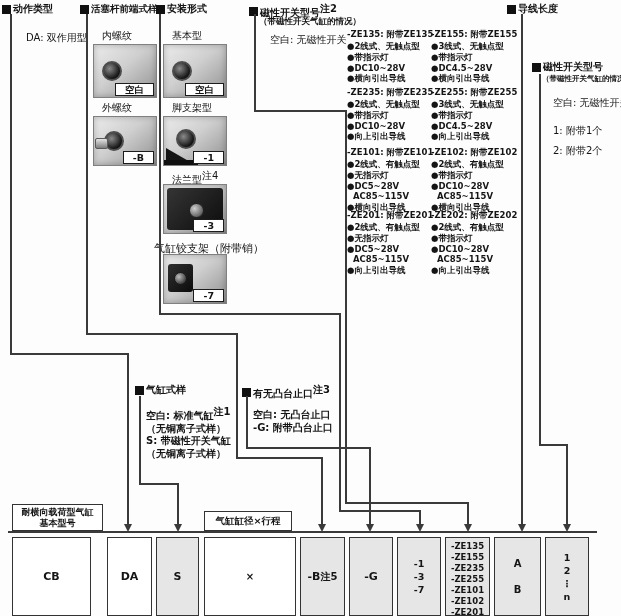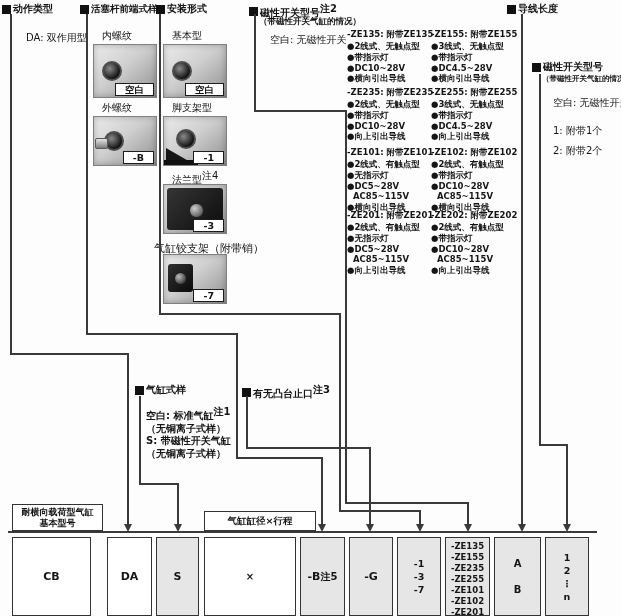--- a/index.html
+++ b/index.html
@@ -182,20 +182,24 @@
     <div><span>空白: 标准气缸</span><sup>注1</sup></div>
     <div>（无铜离子式样）</div>
     <div>S: 带磁性开关气缸</div>
     <div>（无铜离子式样）</div>
   </div>
 
   <div class="sec" style="left:242px;top:384px">
     <span class="mk"></span>
     <span><span>有无凸台止口</span><sup>注3</sup></span>
   </div>
+  <div class="abs" style="left:253px;top:408px;font-size:10px;font-weight:bold;line-height:13px;white-space:nowrap">
+    <div>空白: 无凸台止口</div>
+    <div>-G: 附带凸台止口</div>
+  </div>
 
   <div class="ln" style="left:10px;top:14px;width:1.5px;height:339px"></div>
   <div class="ln" style="left:10px;top:353px;width:119px;height:1.5px"></div>
   <div class="ln" style="left:127px;top:353px;width:1.5px;height:172px"></div>
   <div class="ar" style="left:124px;top:524px"></div>
 
   <div class="ln" style="left:86px;top:14px;width:1.5px;height:319px"></div>
   <div class="ln" style="left:86px;top:333px;width:151px;height:1.5px"></div>
   <div class="ln" style="left:236px;top:333px;width:1.5px;height:125px"></div>
   <div class="ln" style="left:236px;top:457px;width:86px;height:1.5px"></div>
@@ -231,21 +235,21 @@
 
   <div class="ln" style="left:539px;top:74px;width:1.5px;height:370px"></div>
   <div class="ln" style="left:539px;top:444px;width:29px;height:1.5px"></div>
   <div class="ln" style="left:566px;top:444px;width:1.5px;height:81px"></div>
   <div class="ar" style="left:563px;top:524px"></div>
 
   <div class="lblbox" style="left:12px;top:504px;width:91px;height:27px;font-size:9px;line-height:11px">
     <span>耐横向载荷型气缸</span>
     <span>基本型号</span>
   </div>
-  <div class="lblbox" style="left:204px;top:511px;width:112px;height:20px;font-size:9.5px">
+  <div class="lblbox" style="left:204px;top:511px;width:88px;height:20px;font-size:9.5px">
     <span>气缸缸径×行程</span>
   </div>
   <div class="ln" style="left:8px;top:531px;width:589px;height:2px;z-index:1"></div>
 
   <div class="cell" style="left:12px;width:79px">CB</div>
   <div class="cell" style="left:107px;width:45px">DA</div>
   <div class="cell gray" style="left:156px;width:43px">S</div>
   <div class="cell" style="left:204px;width:92px;font-size:10px">×</div>
   <div class="cell gray" style="left:300px;width:45px">
       <span>-B</span>

